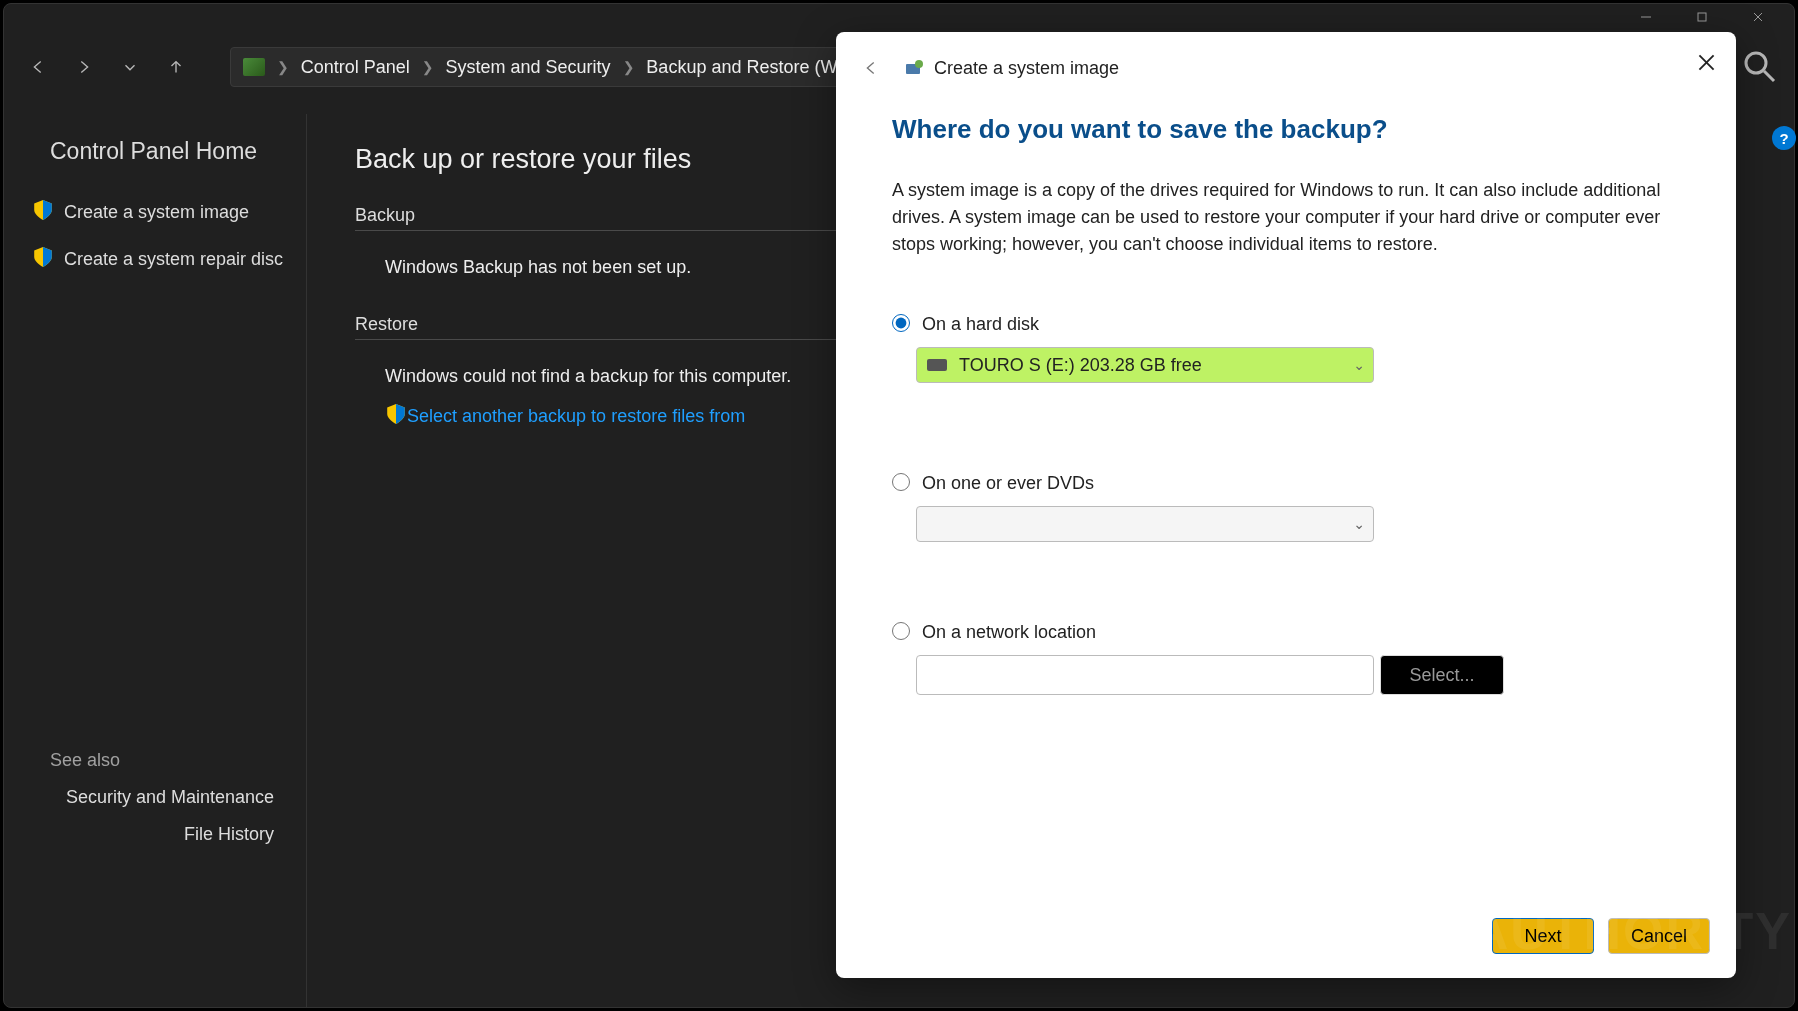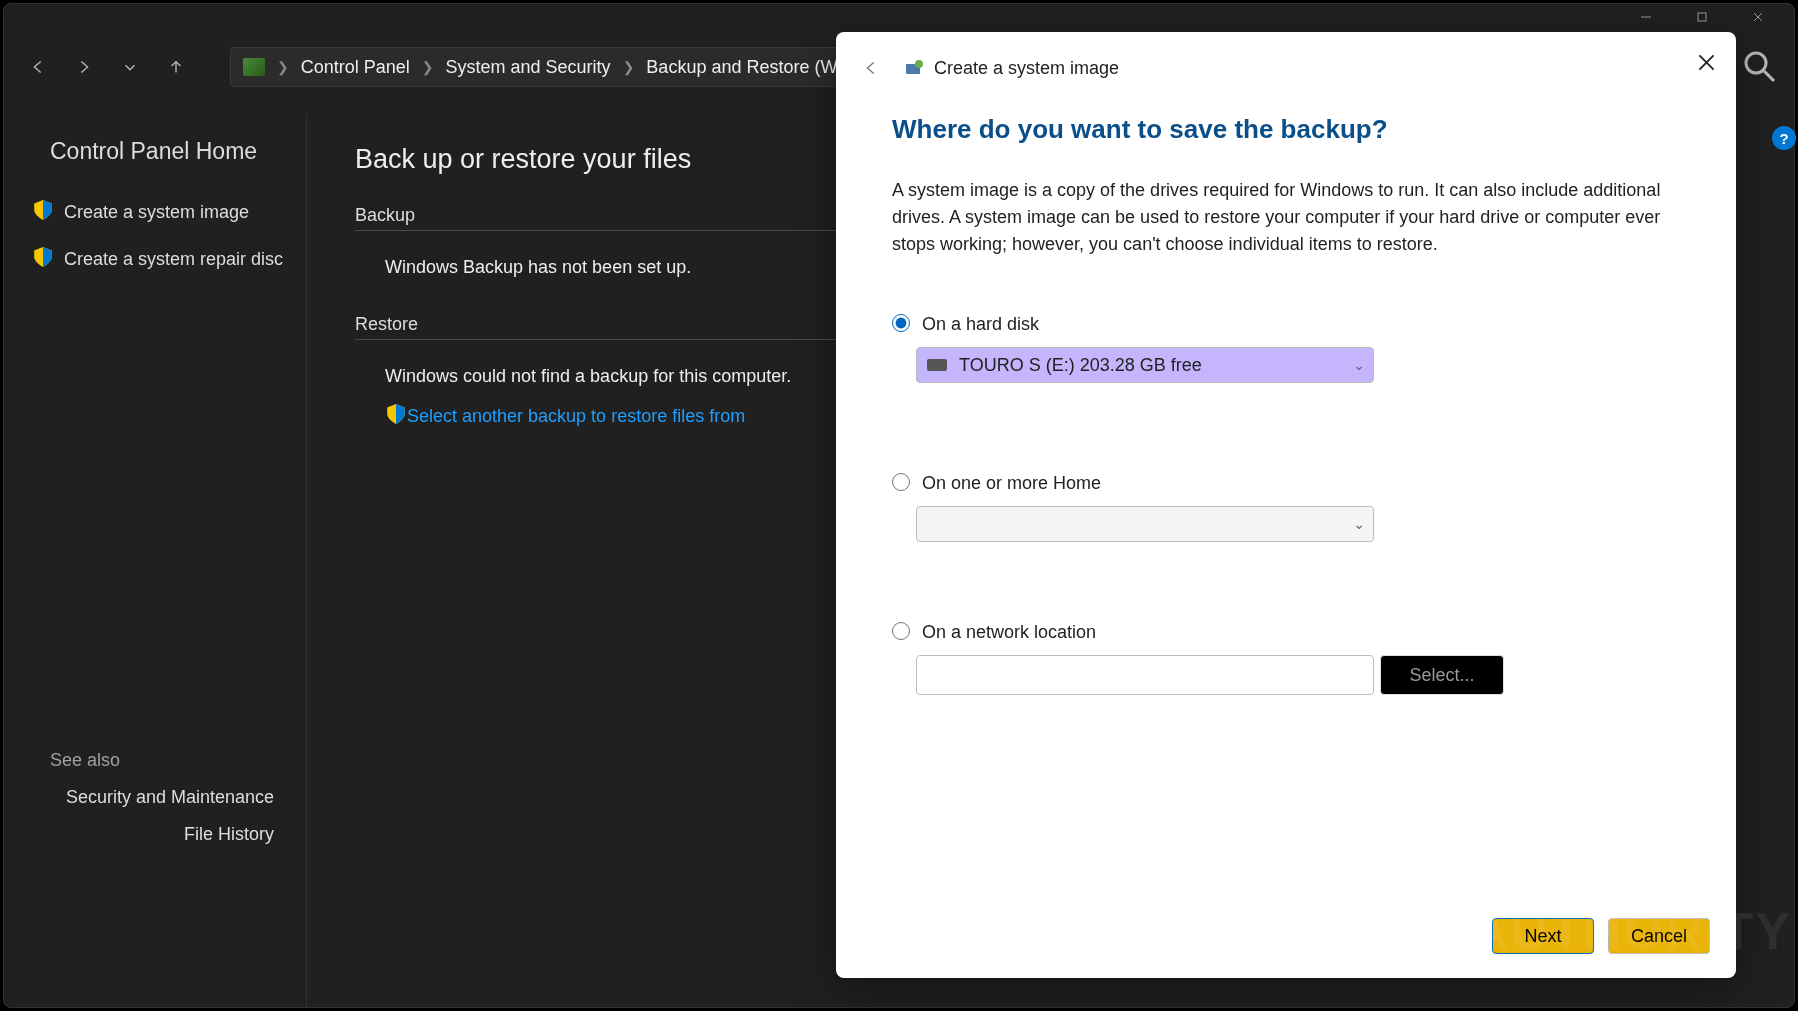--- a/index.html
+++ b/index.html
@@ -49,21 +49,21 @@
     .close-btn svg { width: 17px; height: 17px; }
     
     .dialog-body { padding: 10px 56px; }
     .dlg-question { color: #0a4e8a; font-size: 26px; font-weight: 700; margin-bottom: 32px; }
     .dlg-desc { font-size: 18px; line-height: 1.5; color: #222; margin-bottom: 56px; }
     
     .radio-group { margin-bottom: 56px; }
     .radio-row { display: flex; align-items: flex-start; gap: 12px; margin-bottom: 12px; }
     input[type=radio] { width: 18px; height: 18px; accent-color: #0067c0; }
     .radio-label { font-size: 18px; }
-    .combo { margin-left: 24px; width: 458px; height: 36px; border: 1px solid #bbb; border-radius: 4px; display: flex; align-items: center; padding: 0 10px; font-size: 18px; position: relative; background:#c4b5fd;}
+    .combo { margin-left: 24px; width: 458px; height: 36px; border: 1px solid #bbb; border-radius: 4px; display: flex; align-items: center; padding: 0 10px; font-size: 18px; position: relative; background:#bef264;}
     .combo.disabled { background: #f5f5f5; }
     .combo-chevron { position: absolute; right: 8px; color: #666; font-size: 14px; }
     .drive-icon { width: 20px; height: 12px; background: #555; border-radius: 2px; margin-right: 12px; }
     .net-row { display: flex; align-items: center; margin-left: 24px; gap: 6px; }
     .net-input { width: 458px; height: 40px; border: 1px solid #bbb; border-radius: 4px; padding: 0 10px; background: #fff; }
     .select-btn { width: 124px; height: 40px; border: 1px solid #ddd; border-radius: 4px; background: #000000; color: #999; font-size: 18px; }
     
     .dialog-footer { position: absolute; bottom: 24px; right: 26px; display: flex; gap: 14px; }
     .btn { min-width: 102px; height: 36px; border: 1px solid #bbb; border-radius: 4px; background: #eab308; font-size: 18px; }
     .btn.primary { border: 1.5px solid #0067c0; }
@@ -211,21 +211,21 @@
       <div class="combo">
         <span class="drive-icon"></span>
         <span>TOURO S (E:)  203.28 GB free</span>
         <span class="combo-chevron">⌄</span>
       </div>
     </div>
 
     <div class="radio-group" style="margin-top:90px">
       <label class="radio-row">
         <input type="radio" name="dest" style="">
-        <span class="radio-label">On one or more Home</span>
+        <span class="radio-label">On one or ever DVDs</span>
       </label>
       <div class="combo disabled">
         <span class="combo-chevron">⌄</span>
       </div>
     </div>
 
     <div class="radio-group" style="margin-top:80px">
       <label class="radio-row">
         <input type="radio" name="dest" style="">
         <span class="radio-label">On a network location</span>

